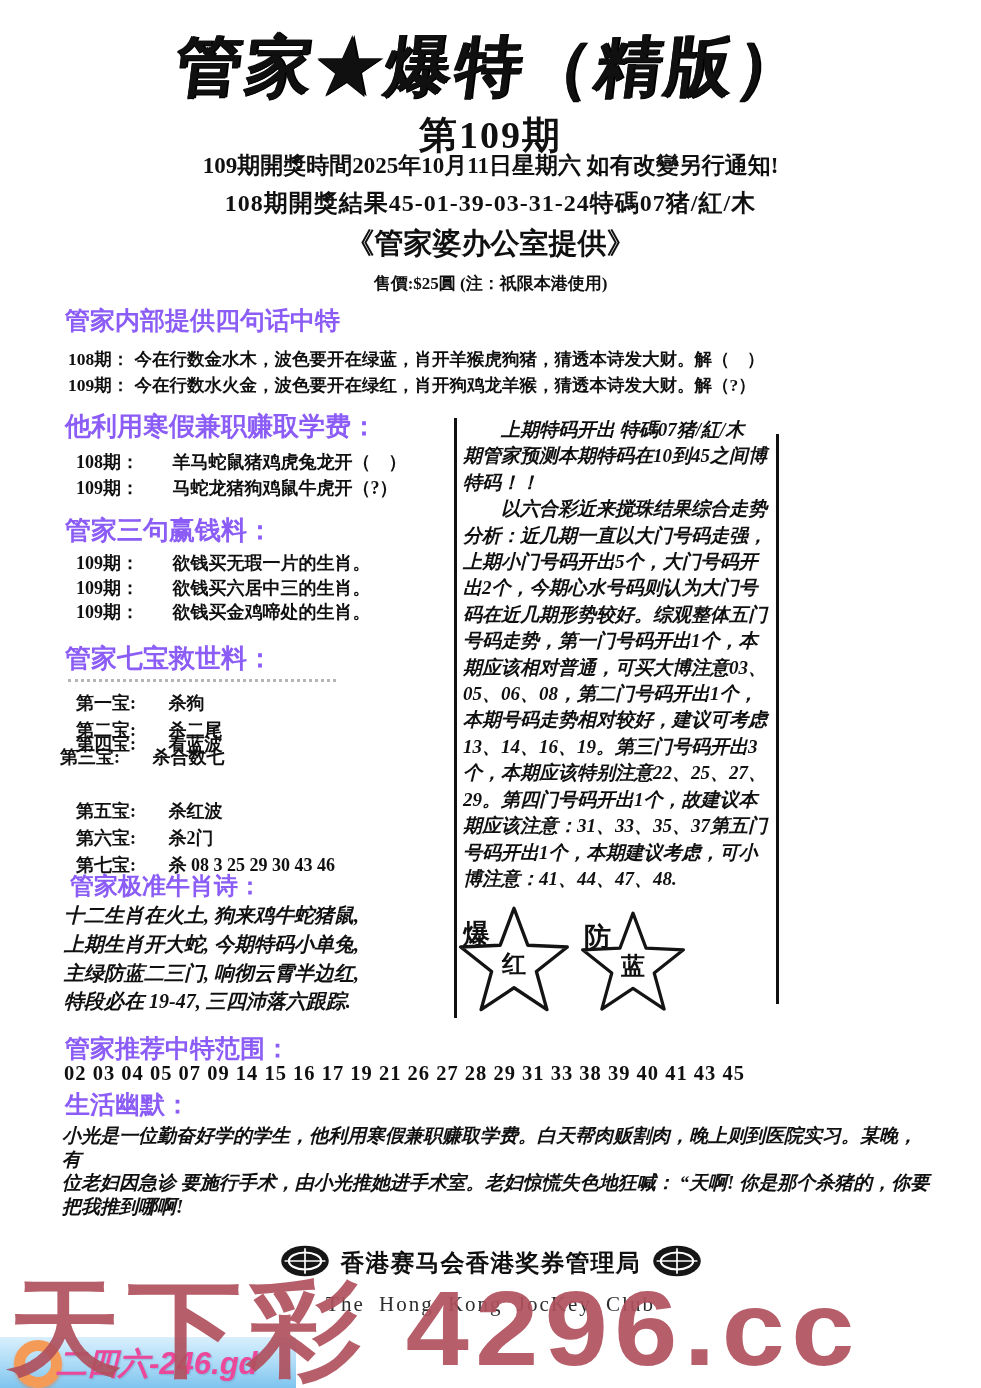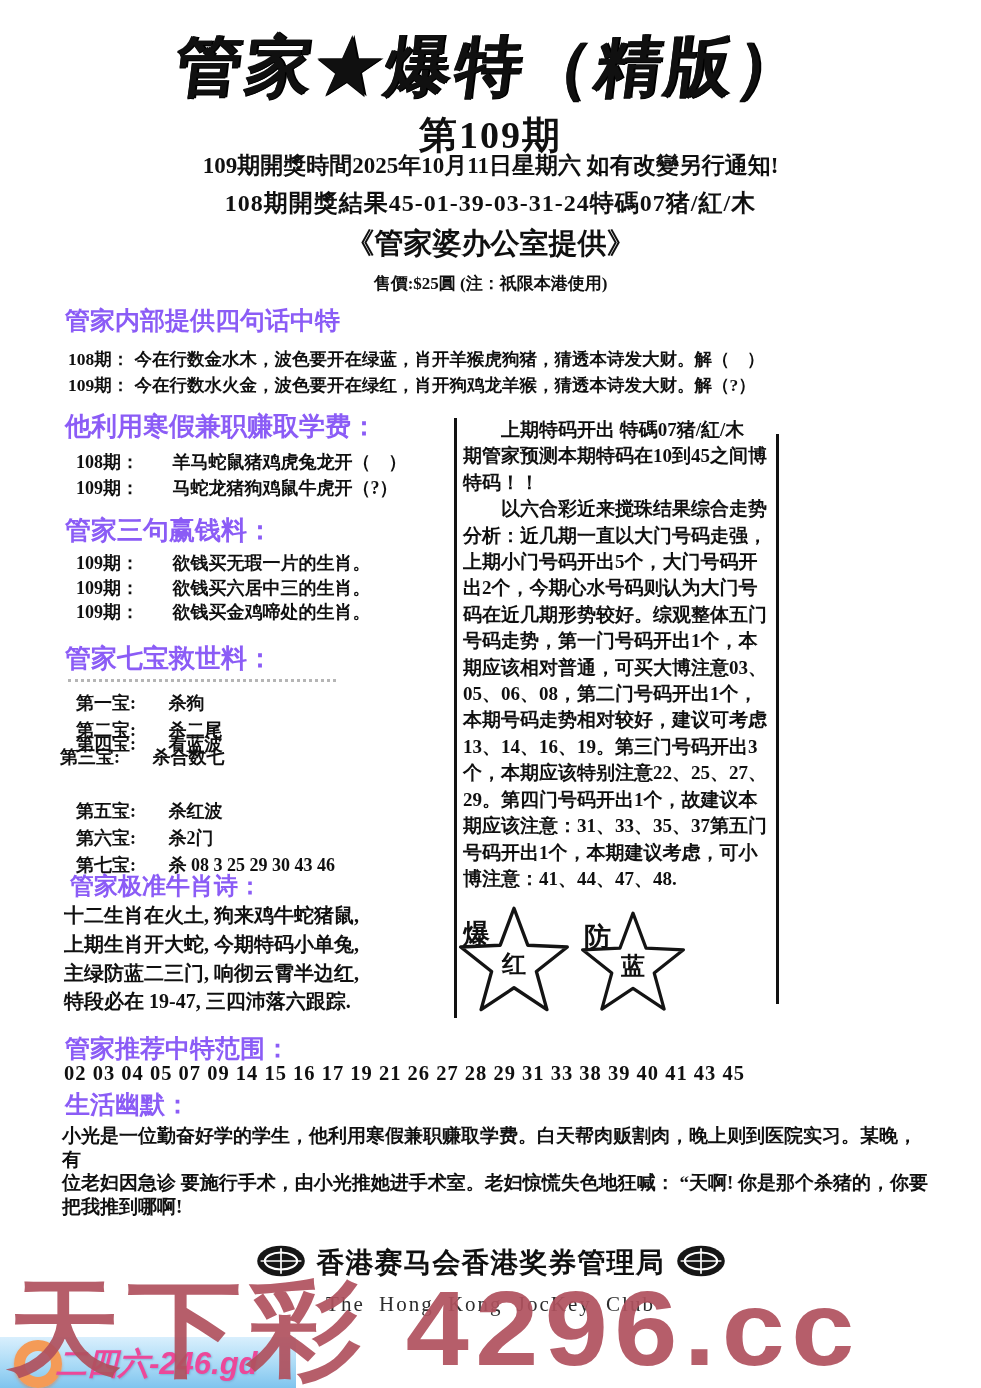--- a/index.html
+++ b/index.html
@@ -12,33 +12,33 @@
   .issue{top:110px;font-size:38px;font-weight:bold;letter-spacing:2px;}
   .hline1{top:150px;font-size:23px;font-weight:bold;}
   .hline2{top:187px;font-size:24px;font-weight:bold;letter-spacing:1px;}
   .provider{top:224px;font-size:29px;font-weight:bold;}
   .price{top:272px;font-size:17px;font-weight:bold;}
   .sech{font-family:"Liberation Sans",sans-serif;font-weight:bold;font-size:25px;color:#8b5cf6;white-space:nowrap;}
   .row{font-size:18px;font-weight:600;white-space:nowrap;}
   .row .lb{display:inline-block;min-width:62px;font-weight:700;}
   .row .lb.w{min-width:92px;}
   .row .lb.t{min-width:88px;}
-  .prelines{white-space:pre-line;}
+  .prelines{white-space:pre-line;font-style:italic;}
   .poem{font-size:20px;line-height:28.8px;font-weight:600;}
   .analysis{width:312px;font-size:19px;line-height:26.4px;font-weight:600;}
   .vline{width:3px;background:#111;}
   .starwrap{position:absolute;}
   .starwrap svg{display:block;}
   .starinner{position:absolute;left:50%;top:52%;transform:translate(-50%,-50%);
              font-size:24px;font-weight:bold;}
   .starlabel{font-size:27px;font-weight:bold;}
   .recnums{font-size:20.5px;font-weight:bold;letter-spacing:1px;white-space:nowrap;}
   .joke{width:872px;font-size:19px;font-weight:bold;line-height:23.5px;}
   .clubrow{top:1244px;display:flex;justify-content:center;align-items:center;gap:10px;left:0;right:0;}
-  .clubcn{font-family:"Liberation Sans",sans-serif;font-size:28px;font-weight:bold;letter-spacing:1px;}
+  .clubcn{font-family:"Liberation Sans",sans-serif;font-size:24px;font-weight:bold;letter-spacing:1px;}
   .cluben{top:1292px;font-size:21px;letter-spacing:2px;word-spacing:7px;color:#2c2c2c;}
   .watermark{left:8px;top:1276px;font-family:"Liberation Sans",sans-serif;font-size:105px;
              line-height:105px;font-weight:900;letter-spacing:6px;white-space:nowrap;
              transform:scaleX(1.08);transform-origin:left center;z-index:6;opacity:.92;}
   .bluebox{left:0;top:1337px;width:296px;height:51px;z-index:4;
            background:linear-gradient(180deg,#d9effd 0%,#a9daf6 55%,#7fc4ee 100%);}
   .ring{left:14px;top:1340px;width:26px;height:26px;border:11px solid #f49b57;
         border-radius:50%;z-index:5;box-shadow:0 2px 3px rgba(230,120,60,.5);}
   .corner{left:56px;top:1343px;font-family:"Liberation Sans",sans-serif;font-size:31px;
           font-weight:bold;font-style:italic;color:#ec4899;z-index:5;white-space:nowrap;

